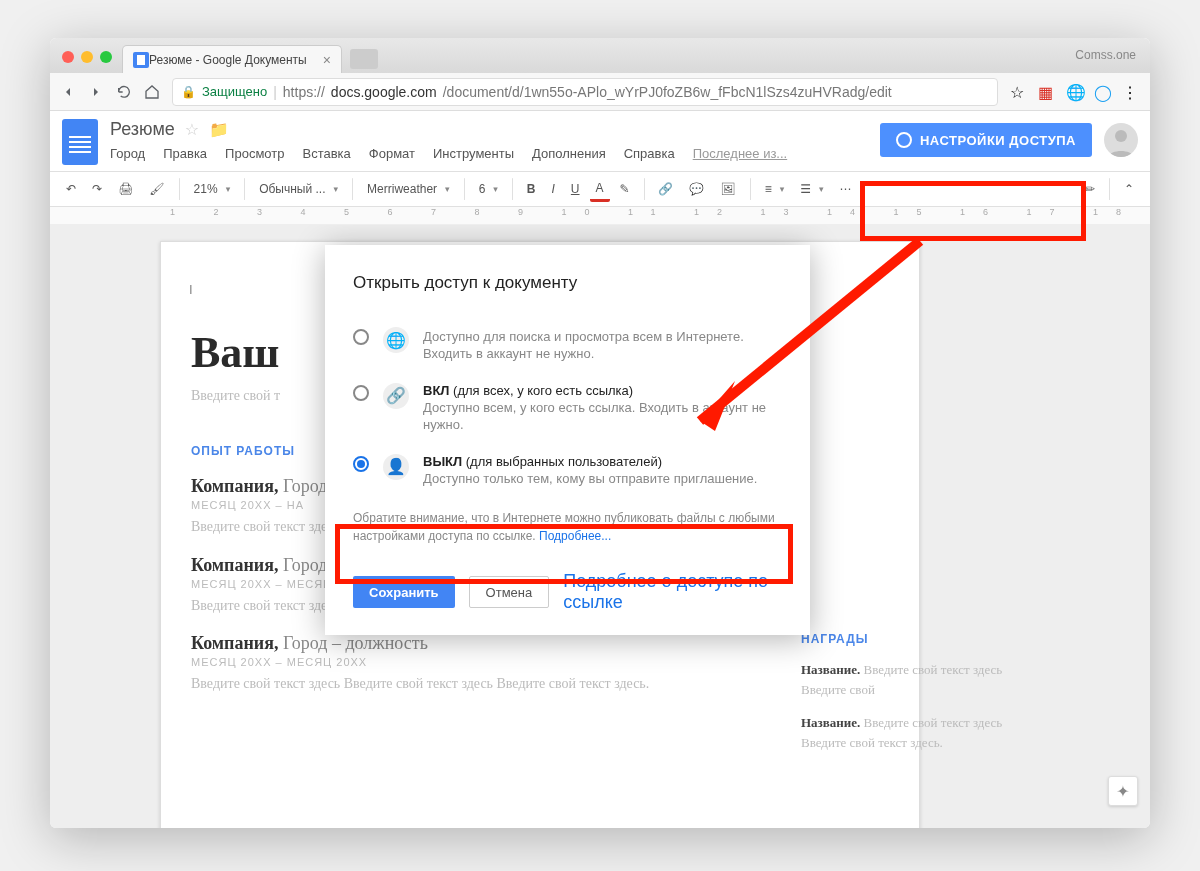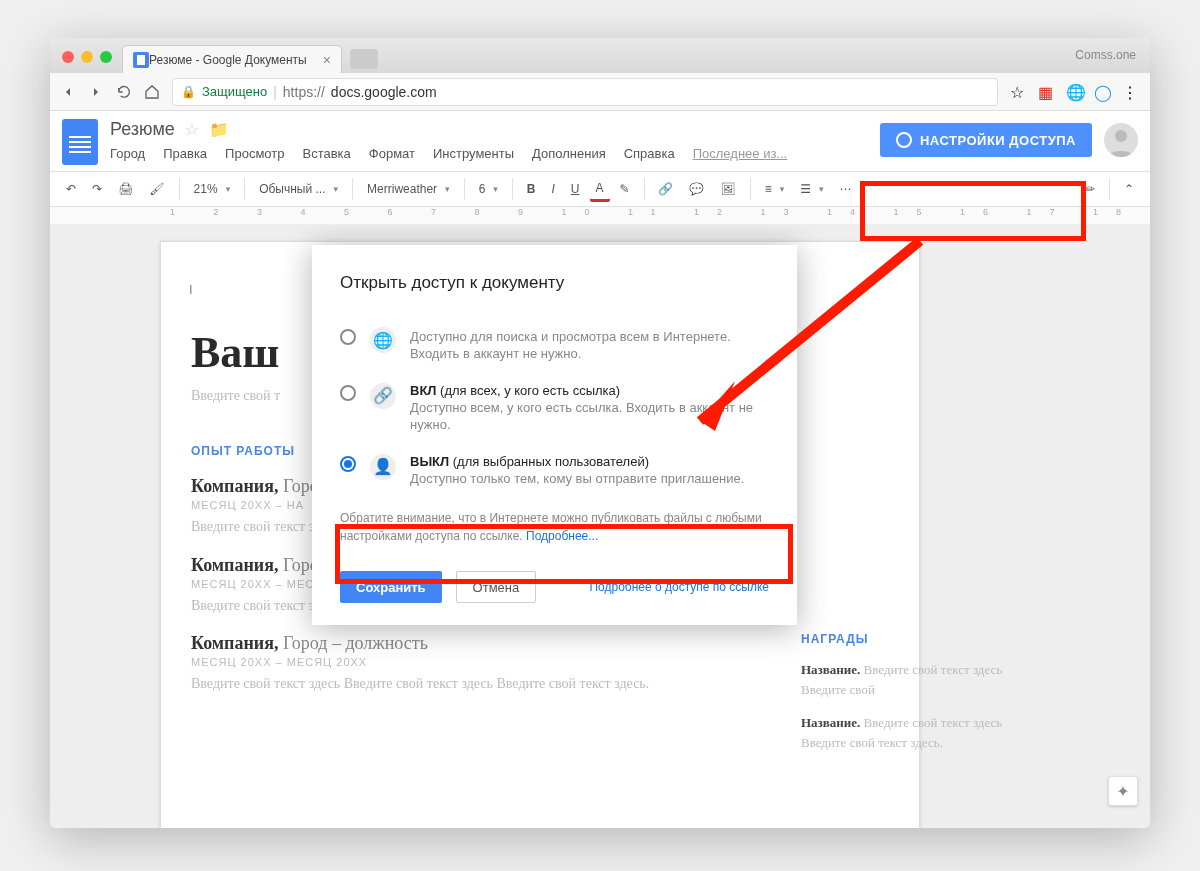--- a/index.html
+++ b/index.html
@@ -55,37 +55,37 @@
   .sidecol{position:absolute;left:640px;top:190px;width:220px;}
   .page .section{margin-top:40px;}
   .page .section-label{color:#4a86e8;font-size:12px;font-weight:bold;letter-spacing:1px;}
   .page .company{font-family:Georgia,serif;font-size:18px;color:#333;margin-top:18px;}
   .page .company .city{color:#888;}
   .page .dates{color:#bbb;font-size:11px;letter-spacing:1px;margin-top:2px;}
   .page .body{color:#bbb;font-size:14px;font-family:Georgia,serif;margin-top:6px;line-height:1.4;}
   .sidecol .slabel{color:#4a86e8;font-size:12px;font-weight:bold;letter-spacing:1px;margin-top:200px;}
   .sidecol .sbody{color:#bbb;font-size:13px;font-family:Georgia,serif;margin-top:14px;line-height:1.5;}
   .sbody b{color:#444;}
-  .dialog{position:absolute;left:262px;top:20px;width:485px;background:#fff;box-shadow:0 4px 30px rgba(0,0,0,.3);padding:28px 28px 22px 28px;z-index:5;}
+  .dialog{position:absolute;left:275px;top:20px;width:485px;background:#fff;box-shadow:0 4px 30px rgba(0,0,0,.3);padding:28px 28px 22px 28px;z-index:5;}
   .dialog h2{font-size:17px;font-weight:normal;color:#222;margin-bottom:24px;}
   .opt{display:flex;align-items:flex-start;gap:14px;padding:10px 0;}
   .radio{width:16px;height:16px;border:2px solid #888;border-radius:50%;margin-top:2px;flex:none;display:flex;align-items:center;justify-content:center;}
   .radio.sel{border-color:#1a73e8;}
   .radio.sel::after{content:"";width:8px;height:8px;background:#1a73e8;border-radius:50%;}
   .opticon{width:26px;height:26px;background:#eee;border-radius:50%;flex:none;display:flex;align-items:center;justify-content:center;color:#777;}
   .opttxt{flex:1;font-size:13px;}
   .opttxt .t1{color:#222;}
   .opttxt .t1 b{font-weight:bold;}
   .opttxt .t2{color:#888;margin-top:2px;line-height:1.3;}
   .note{font-size:12px;color:#888;line-height:1.5;margin-top:12px;}
   .note a{color:#1a73e8;text-decoration:none;}
   .dlg-actions{display:flex;align-items:center;gap:14px;margin-top:26px;}
   .btn-primary{background:#4285f4;color:#fff;border:none;height:32px;padding:0 16px;border-radius:2px;font-size:13px;font-weight:bold;}
   .btn-secondary{background:#fff;border:1px solid #ccc;height:32px;padding:0 16px;border-radius:2px;font-size:13px;color:#555;}
-  .dlg-link{margin-left:auto;color:#1a73e8;font-size:12px;text-decoration:none;}
+  .dlg-link{margin-left:auto;color:#1a73e8;font-size:18px;text-decoration:none;}
   .hl{position:absolute;border:5px solid #ff1a00;z-index:10;pointer-events:none;}
   .hl1{left:810px;top:70px;width:226px;height:60px;}
   .hl2{left:285px;top:413px;width:458px;height:60px;}
   .arrow{position:absolute;z-index:9;pointer-events:none;}
   .explore{position:absolute;right:12px;bottom:22px;width:30px;height:30px;background:#fff;border:1px solid #ddd;border-radius:3px;box-shadow:0 1px 3px rgba(0,0,0,.15);display:flex;align-items:center;justify-content:center;color:#888;}
 </style>
 </head>
 <body>
 
 <div class="browser">
@@ -117,20 +117,21 @@
       </svg>
     <svg class="nav-icn" viewBox="0 0 24 24">
         <path fill="none" stroke="currentColor" stroke-width="2" d="M3 11l9-8 9 8v10H3z"></path>
       </svg>
     <div class="omnibox">
       <span class="lock">🔒</span>
       <span class="secure">Защищено</span>
       <span style="color:#ccc">|</span>
       <span class="urlpart">https://</span>
         <span>docs.google.com</span>
+        <span class="urlpart">/document/d/1wn55o-APlo_wYrPJ0foZB6w_fFbcN1lSzs4zuHVRadg/edit</span>
     </div>
     <div class="ext-icons">
       <span class="ext-icn">☆</span>
       <span class="ext-icn" style="color:#d93025">▦</span>
       <span class="ext-icn" style="color:#888">🌐</span>
       <span class="ext-icn" style="color:#1da1f2">◯</span>
       <span class="ext-icn">⋮</span>
     </div>
   </div>
 

